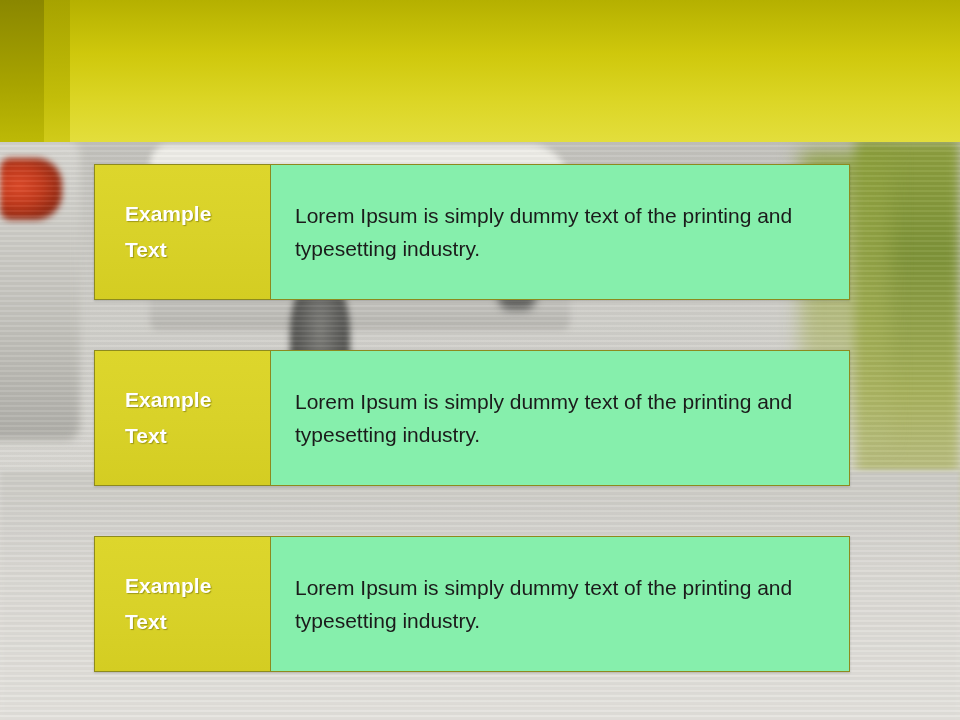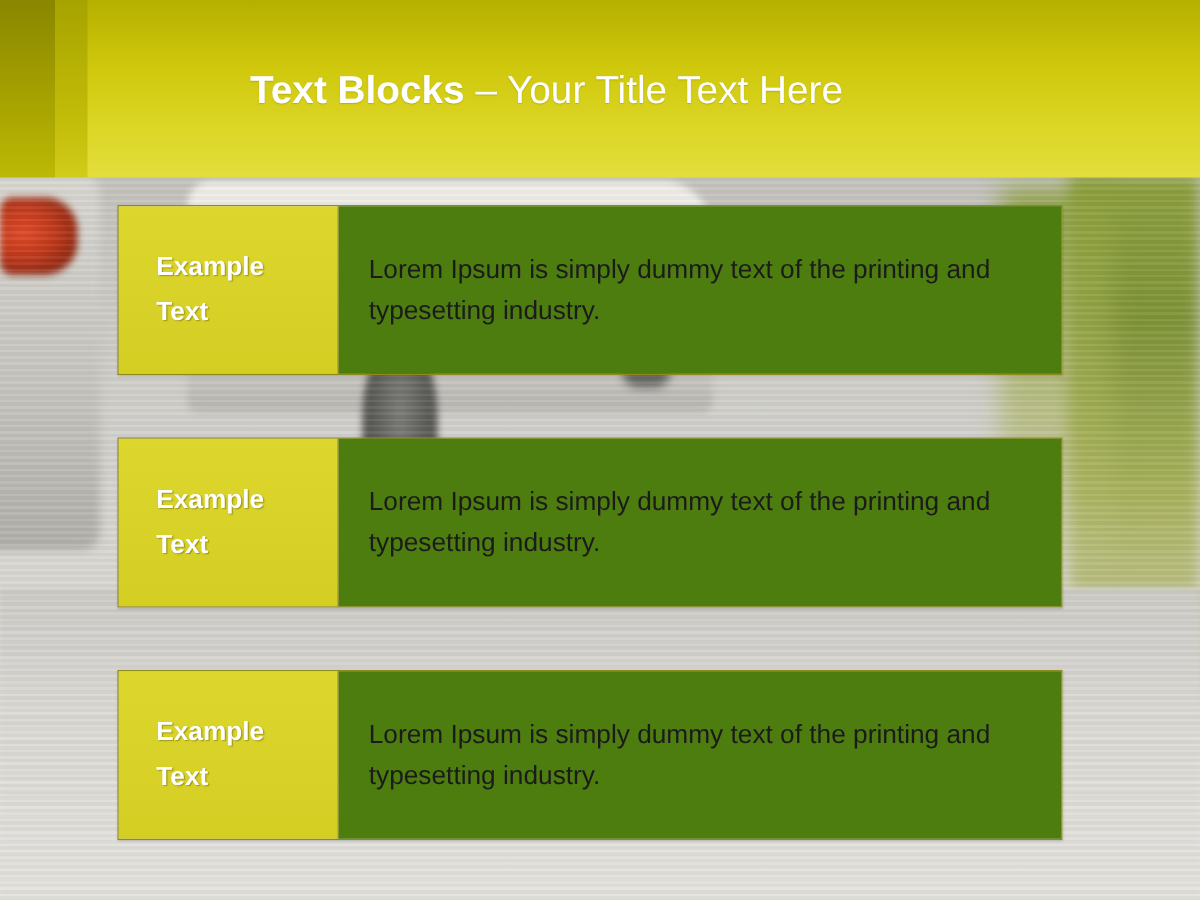--- a/index.html
+++ b/index.html
@@ -155,21 +155,21 @@
   .row-label-text {
     font-size: 21px;
     font-weight: bold;
     line-height: 36px;
     color: #ffffff;
     text-shadow: 1px 1px 1px rgba(110,105,10,0.55);
     max-width: 110px;
   }
   .row-body {
     flex: 1;
-    background: #4d7c0f;
+    background: #86efac;
     display: flex;
     align-items: center;
     padding: 0 26px 0 24px;
   }
   .row-body-text {
     font-size: 21px;
     line-height: 33px;
     color: #1b1b1b;
   }
 </style>
@@ -188,23 +188,20 @@
     <div class="bg-wheel2"></div>
     <div class="bg-taillight"></div>
     <div class="bg-streak"></div>
   </div>
 
   <div class="header">
     <div class="header-darkcol"></div>
     <div class="header-sidebar"></div>
   </div>
 
-  <div class="title">
-    <span class="strong">Text Blocks</span><span class="light"> – </span><span class="light">Your Title Text Here</span>
-  </div>
 
   <div class="rows">
 
     <div class="row">
       <div class="row-label">
         <span class="row-label-text">Example Text</span>
       </div>
       <div class="row-body">
         <span class="row-body-text">Lorem Ipsum is simply dummy text of the printing and typesetting industry.</span>
       </div>

